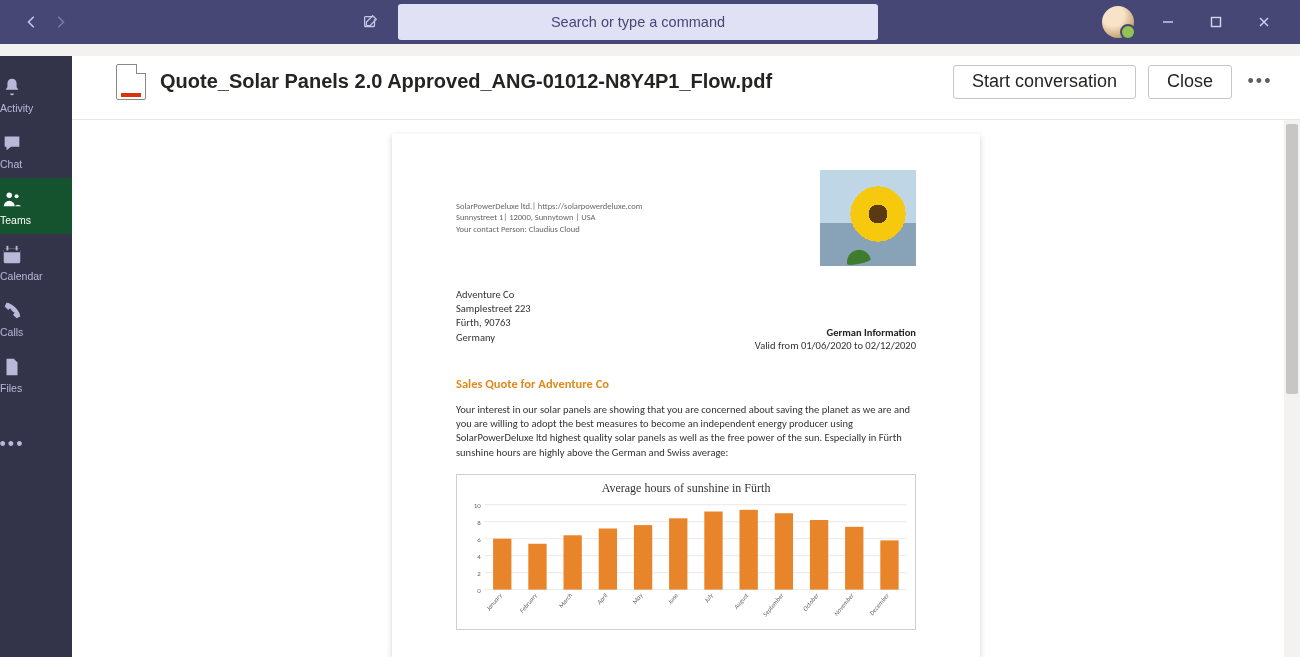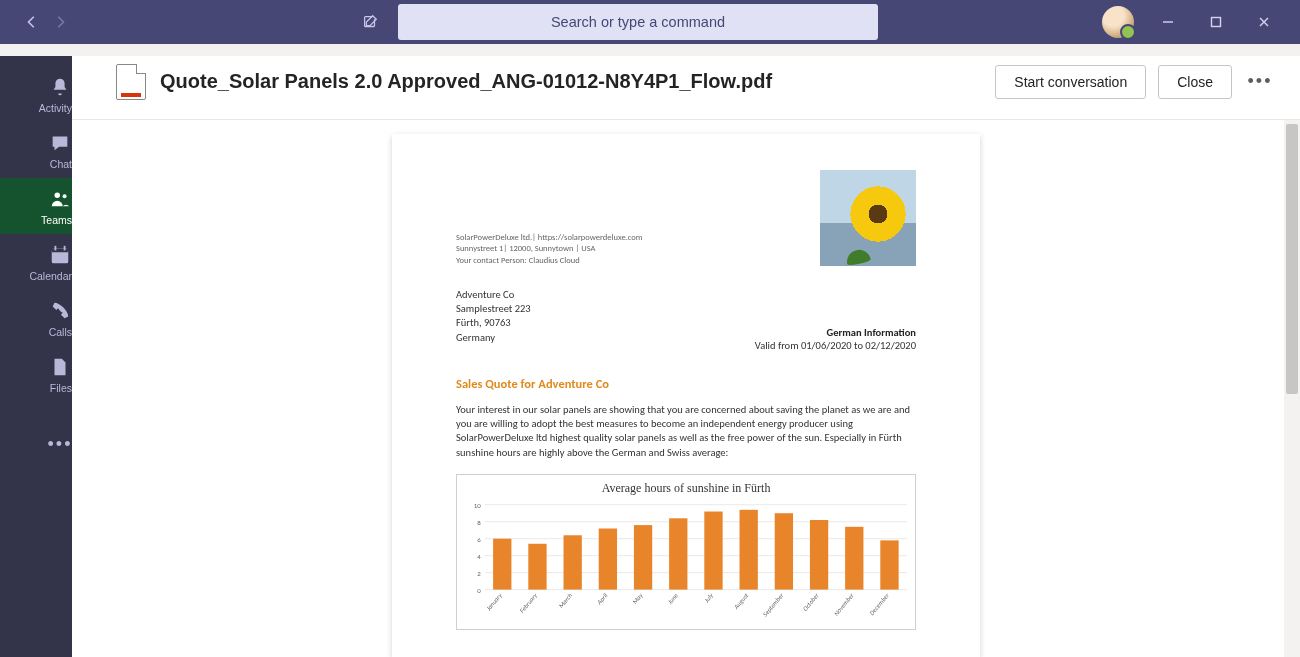--- a/index.html
+++ b/index.html
@@ -11,46 +11,46 @@
 .nav-arrow { width: 28px; height: 28px; display: flex; align-items: center; justify-content: center; color: #c7c6e9; cursor: pointer; }
 .compose-icon { width: 32px; height: 32px; display: flex; align-items: center; justify-content: center; color: #c7c6e9; cursor: pointer; margin-left: 280px; margin-right: 12px; }
 .searchbox { flex: 0 0 480px; height: 36px; background: #e1e1f5; border-radius: 3px; display: flex; align-items: center; justify-content: center; color: #464775; font-size: 14.5px; cursor: text; }
 .title-right { margin-left: auto; display: flex; align-items: center; gap: 20px; padding-right: 14px; }
 .avatar { width: 32px; height: 32px; border-radius: 50%; background: radial-gradient(circle at 35% 30%, #f8e3c8 0 35%, #d9b98f 60%, #8f7a5e 100%); position: relative; }
 .avatar::after { content:""; position:absolute; right:-2px; bottom:-2px; width:12px; height:12px; background:#92c353; border:2px solid #464775; border-radius:50%; }
 .win-btn { width: 28px; height: 22px; display: flex; align-items: center; justify-content: center; color: #d6d5f1; cursor: pointer; }
 
 
 .leftrail { position: absolute; top: 56px; left: 0; width: 72px; height: calc(657px - 56px); background: #33344a; display: flex; flex-direction: column; align-items: center; padding-top: 10px; }
-.rail-item { width: 72px; height: 56px; display: flex; flex-direction: column; align-items: flex-end; justify-content: center; color: #b9b8d9; font-size: 10.5px; gap: 3px; cursor: pointer; }
+.rail-item { width: 72px; height: 56px; display: flex; flex-direction: column; align-items: flex-start; justify-content: center; color: #b9b8d9; font-size: 10.5px; gap: 3px; cursor: pointer; }
 .rail-item.active { background: #14532d; color: #fff; }
 .rail-icon { width: 24px; height: 24px; display:flex; align-items:center; justify-content:center; }
 .rail-more { margin-top: 14px; }
 
 
 .main { position: absolute; top: 56px; left: 72px; right: 0; bottom: 0; background: #fff; display:flex; flex-direction:column; }
 
 
 .doc-header { height: 64px; display: flex; align-items: center; padding: 0 24px 12px 44px; border-bottom: 1px solid #e8e6e4; }
 .file-icon { width: 30px; height: 36px; margin-right: 14px; position:relative; }
 .file-icon .sheet { width:30px; height:36px; border:1.5px solid #8a8886; background:#fff; border-radius:2px; position:relative; }
 .file-icon .fold { position:absolute; top:0; right:0; width:10px; height:10px; background:#fff; border-left:1.5px solid #8a8886; border-bottom:1.5px solid #8a8886; }
 .file-icon .bar { position:absolute; bottom:3px; left:5px; width:20px; height:4px; background:#d7340c; }
 .doc-title { font-size: 20px; font-weight: 700; color: #252423; }
 .doc-actions { margin-left: auto; display:flex; align-items:center; gap: 12px; }
-.btn { height: 34px; padding: 0 18px; border:1px solid #c8c6c4; border-radius:3px; background:#fff; font-size: 14px; color:#252423; cursor:pointer; display:flex; align-items:center; justify-content:center; }
+.btn { height: 34px; padding: 0 18px; border:1px solid #c8c6c4; border-radius:3px; background:#fff; font-size: 18px; color:#252423; cursor:pointer; display:flex; align-items:center; justify-content:center; }
 .more-dots { width: 32px; height: 32px; display:flex; align-items:center; justify-content:center; color:#605e5c; cursor:pointer; font-size:18px; letter-spacing:2px; }
 
 
 .viewer { flex:1; background:#fff; overflow:hidden; position:relative; display:flex; justify-content:center; padding-top: 14px; }
 .scroll-track { position:absolute; top:0; right:0; width:16px; height:100%; background:#f3f2f1; }
 .scroll-thumb { position:absolute; top:4px; right:2px; width:12px; height:270px; background:#c8c6c4; border-radius:2px; }
 
 .page { width: 588px; background:#fff; box-shadow: 0 2px 6px rgba(0,0,0,0.18); padding: 36px 64px 28px 64px; position:relative; font-size:10.5px; color:#444; font-family: Calibri, Arial, sans-serif; }
-.letterhead { display:flex; justify-content:space-between; align-items:flex-end; }
+.letterhead { display:flex; justify-content:space-between; align-items:center; }
 .letterhead-text { font-size:8.5px; color:#666; line-height:1.35; }
 .sunflower { width: 96px; height: 96px; background: linear-gradient(180deg,#bfd6e6 0 55%, #88a2b8 55% 100%); position:relative; overflow:hidden; }
 .sunflower .flower { position:absolute; right:8px; top:14px; width:60px; height:60px; border-radius:50%; background: radial-gradient(circle,#5a3a12 0 22%, #f6c90e 22% 65%, transparent 65%); }
 .sunflower .leaf { position:absolute; right:46px; bottom:2px; width:24px; height:14px; background:#3f7d2c; border-radius:60% 60% 60% 60% / 100% 100% 20% 20%; transform:rotate(-12deg); }
 
 .addr-row { display:flex; justify-content:space-between; margin-top:22px; }
 .recipient { font-size:10.5px; color:#333; line-height:1.35; }
 .quote-info { text-align:right; font-size:10.5px; color:#333; }
 .quote-info .hdr { font-weight:700; color:#222; }
 .quote-info table { margin-left:auto; }

